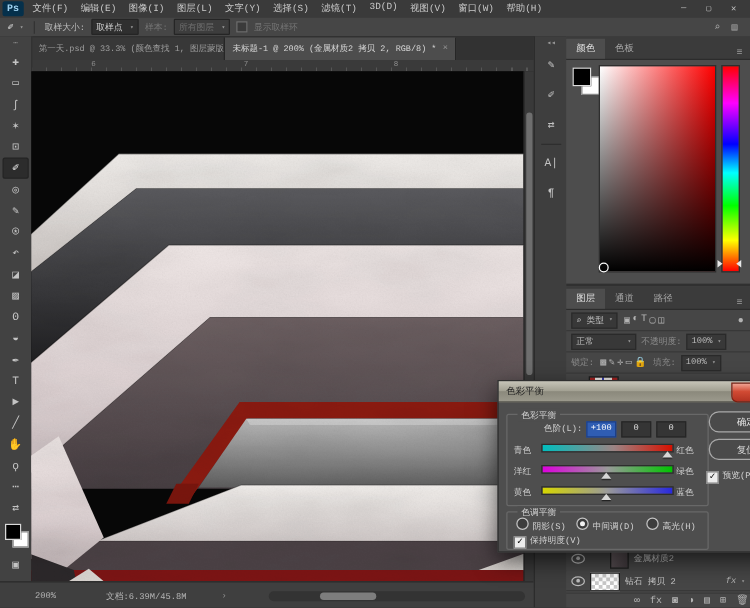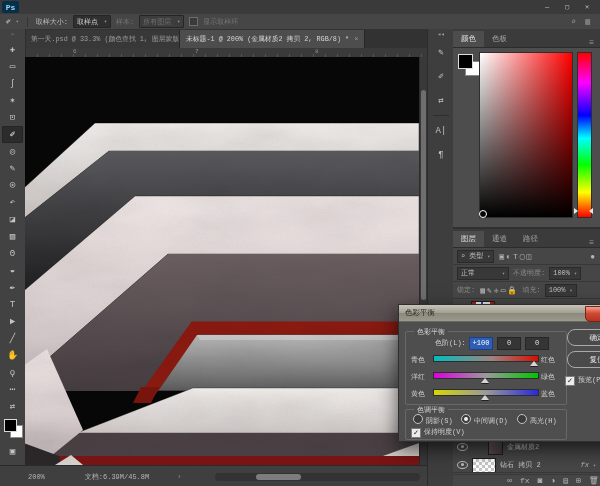--- a/index.html
+++ b/index.html
@@ -137,20 +137,33 @@
   .dbtn{position:absolute;left:168px;width:58px;height:15px;border:1px solid #a9a9a9;border-radius:8px;
     background:#4a4a4a;color:#e4e4e4;font-size:7.5px;display:flex;align-items:center;justify-content:center;}
 </style>
 </head>
 <body>
 
 <div class="screen">
 
   <div class="abs menubar">
     <div class="pslogo">Ps</div>
+    <div class="menus" id="menus">
+        <span class="menu-item">文件(F)</span>
+        <span class="menu-item">编辑(E)</span>
+        <span class="menu-item">图像(I)</span>
+        <span class="menu-item">图层(L)</span>
+        <span class="menu-item">文字(Y)</span>
+        <span class="menu-item">选择(S)</span>
+        <span class="menu-item">滤镜(T)</span>
+        <span class="menu-item">3D(D)</span>
+        <span class="menu-item">视图(V)</span>
+        <span class="menu-item">窗口(W)</span>
+        <span class="menu-item">帮助(H)</span>
+      </div>
     <div class="winctl">
       <span>—</span>
       <span>▢</span>
       <span>✕</span>
     </div>
   </div>
 
   <div class="abs optionsbar">
     <span class="opt-tool">✐</span>
     <span class="opt-caret">▾</span>

